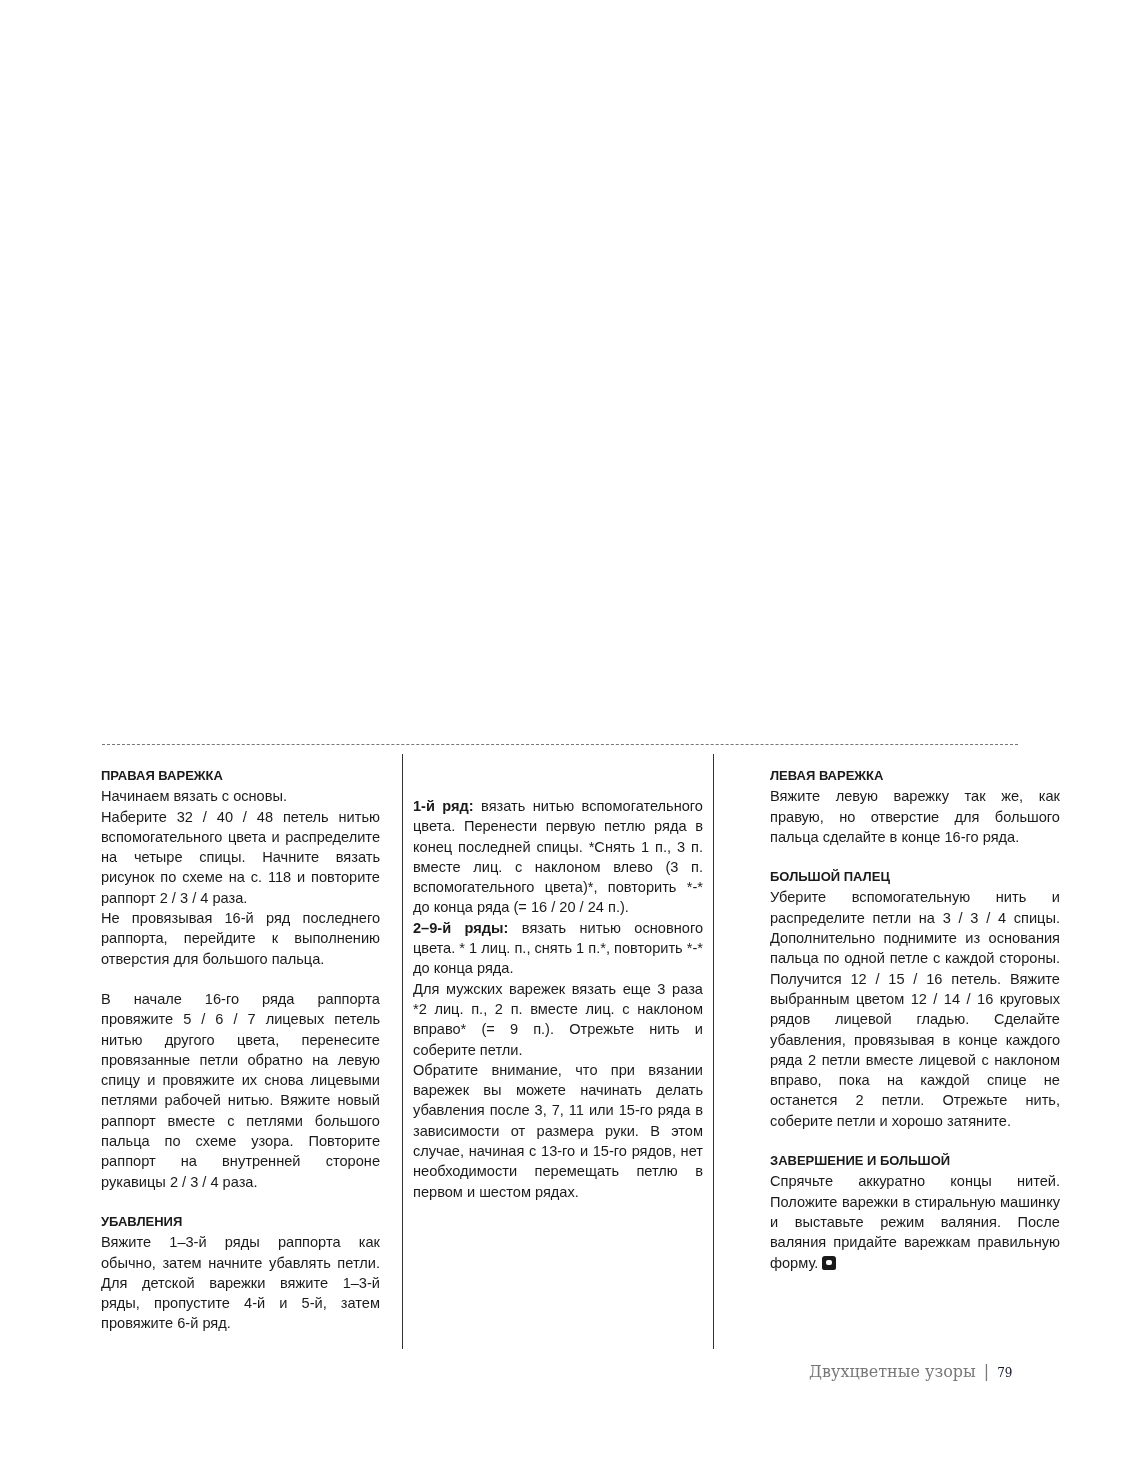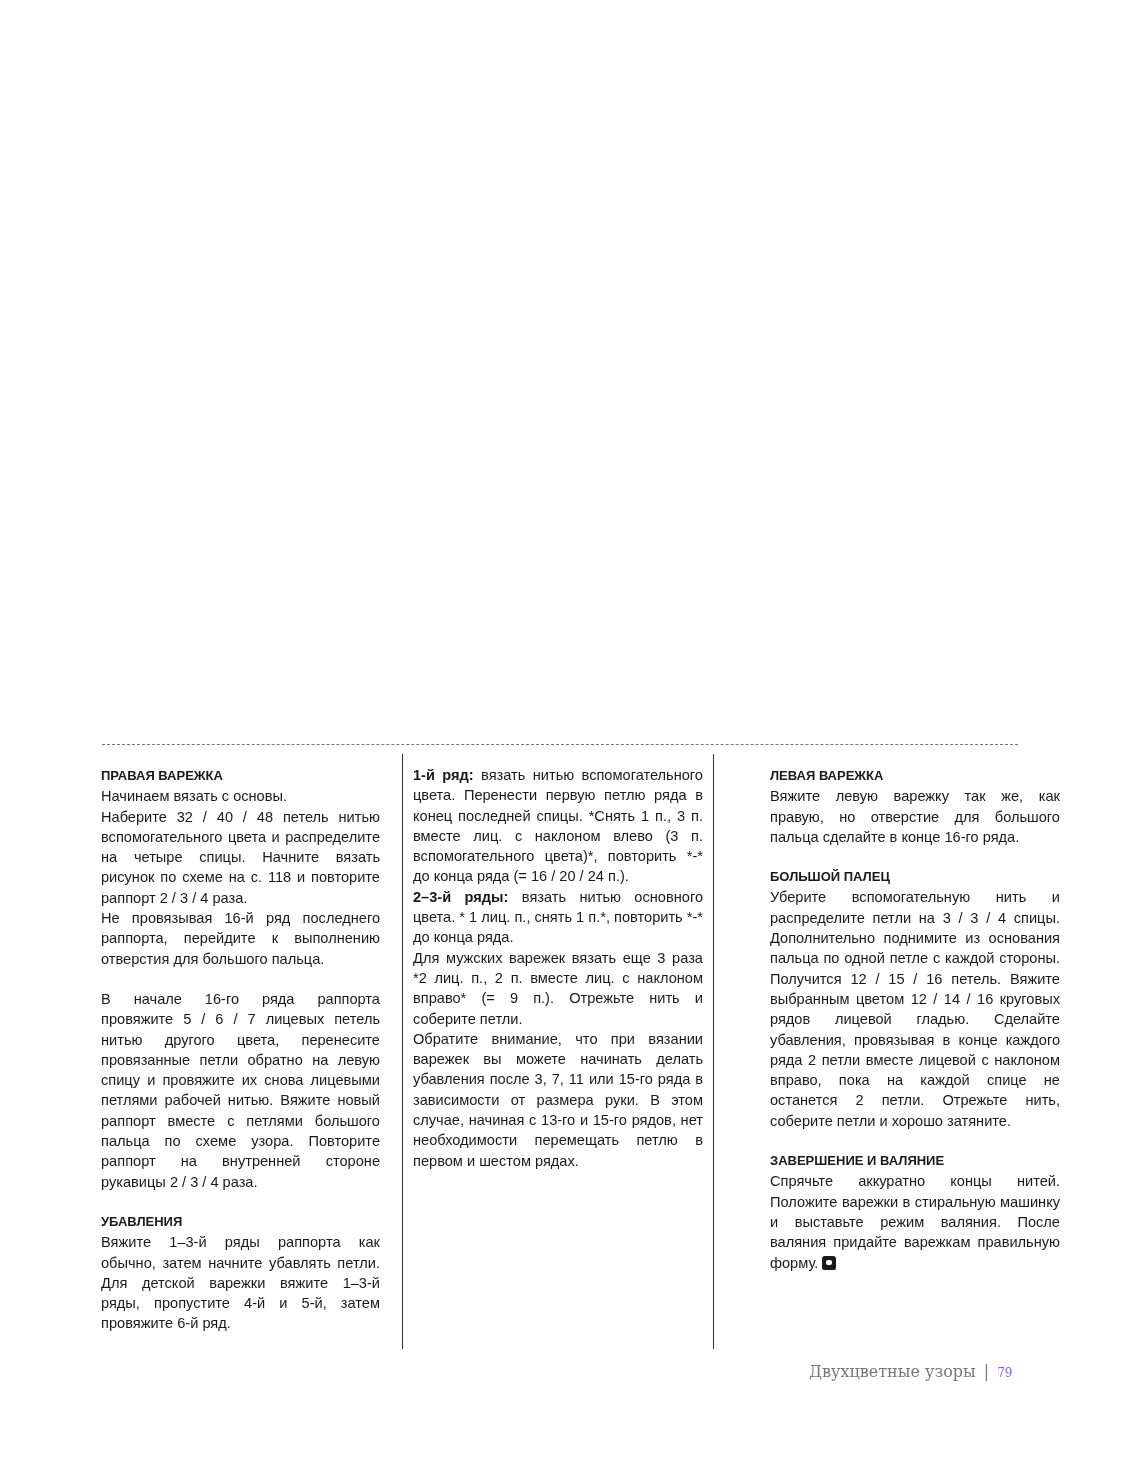--- a/index.html
+++ b/index.html
@@ -5,30 +5,30 @@
     html, body { margin: 0; padding: 0; background: #ffffff; }
     body { width: 1122px; height: 1476px; position: relative; overflow: hidden;
       font-family: "Liberation Sans", "DejaVu Sans", sans-serif; color: #1a1a1a; }
     .divider { position: absolute; left: 102px; top: 744px; width: 916px; height: 0;
       border-top: 1px dashed #777; }
     .col { position: absolute; top: 766px; font-size: 14.6px; line-height: 20.3px; }
     .col p { margin: 0; text-align: justify; }
     .col h3 { margin: 0; font-size: 13px; font-weight: bold; line-height: 20.3px; letter-spacing: 0; }
     .gap { height: 20px; }
     #col1 { left: 101px; width: 279px; }
-    #col2 { left: 413px; width: 290px; top: 765px; }
+    #col2 { left: 413px; width: 290px; top: 796px; }
     #col3 { left: 770px; width: 290px; }
     .vline { position: absolute; width: 1px; background: #333; }
     #vline1 { left: 402px; top: 754px; height: 595px; }
     #vline2 { left: 713px; top: 754px; height: 595px; }
     .b { font-weight: bold; }
     .footer { position: absolute; left: 809px; top: 1362px; font-family: "DejaVu Serif", "Liberation Serif", serif;
       color: #777; font-size: 16px; white-space: nowrap; }
     .footer .sep { margin: 0 8px; color: #777; }
-    .footer .num { font-size: 12px; color: #8b5cf6; }
+    .footer .num { font-size: 12px; color: #0f172a; }
     .end-icon { display: inline-block; width: 14px; height: 14px; background: #1a1a1a; border-radius: 3px 3px 2px 2px;
       vertical-align: -2px; margin-left: 4px; position: relative; }
     .end-icon::after { content: ""; position: absolute; left: 4px; top: 4px; width: 6px; height: 5px; background: #fff; border-radius: 2px; }
   </style>
 </head>
 <body>
 
 <div class="divider"></div>
 
 <div class="col" id="col1">
@@ -40,33 +40,33 @@
   <p>В начале 16-го ряда раппорта провяжите 5 / 6 / 7 лицевых петель нитью другого цвета, перенесите провязанные петли обратно на левую спицу и провяжите их снова лицевыми петлями рабочей нитью. Вяжите новый раппорт вместе с петлями большого пальца по схеме узора. Повторите раппорт на внутренней стороне рукавицы 2 / 3 / 4 раза.</p>
   <div class="gap"></div>
   <h3>УБАВЛЕНИЯ</h3>
   <p>Вяжите 1–3-й ряды раппорта как обычно, затем начните убавлять петли. Для детской варежки вяжите 1–3-й ряды, пропустите 4-й и 5-й, затем провяжите 6-й ряд.</p>
 </div>
 
 <div class="vline" id="vline1"></div>
 
 <div class="col" id="col2">
   <p><span class="b">1-й ряд:</span><span> вязать нитью вспомогательного цвета. Перенести первую петлю ряда в конец последней спицы. *Снять 1 п., 3 п. вместе лиц. с наклоном влево (3 п. вспомогательного цвета)*, повторить *-* до конца ряда (= 16 / 20 / 24 п.).</span></p>
-  <p><span class="b">2–3-й ряды:</span><span> вязать нитью основного цвета. * 1 лиц. п., снять 1 п.*, повторить *-* до конца ряда.</span></p>
+  <p><span class="b">2–9-й ряды:</span><span> вязать нитью основного цвета. * 1 лиц. п., снять 1 п.*, повторить *-* до конца ряда.</span></p>
   <p>Для мужских варежек вязать еще 3 раза *2 лиц. п., 2 п. вместе лиц. с наклоном вправо* (= 9 п.). Отрежьте нить и соберите петли.</p>
   <p>Обратите внимание, что при вязании варежек вы можете начинать делать убавления после 3, 7, 11 или 15-го ряда в зависимости от размера руки. В этом случае, начиная с 13-го и 15-го рядов, нет необходимости перемещать петлю в первом и шестом рядах.</p>
 </div>
 
 <div class="vline" id="vline2"></div>
 
 <div class="col" id="col3">
   <h3>ЛЕВАЯ ВАРЕЖКА</h3>
   <p>Вяжите левую варежку так же, как правую, но отверстие для большого пальца сделайте в конце 16-го ряда.</p>
   <div class="gap"></div>
   <h3>БОЛЬШОЙ ПАЛЕЦ</h3>
   <p>Уберите вспомогательную нить и распределите петли на 3 / 3 / 4 спицы. Дополнительно поднимите из основания пальца по одной петле с каждой стороны. Получится 12 / 15 / 16 петель. Вяжите выбранным цветом 12 / 14 / 16 круговых рядов лицевой гладью. Сделайте убавления, провязывая в конце каждого ряда 2 петли вместе лицевой с наклоном вправо, пока на каждой спице не останется 2 петли. Отрежьте нить, соберите петли и хорошо затяните.</p>
   <div class="gap"></div>
-  <h3>ЗАВЕРШЕНИЕ И ВАЛЯНИЕ</h3>
+  <h3>ЗАВЕРШЕНИЕ И БОЛЬШОЙ</h3>
   <p><span>Спрячьте аккуратно концы нитей. Положите варежки в стиральную машинку и выставьте режим валяния. После валяния придайте варежкам правильную форму.</span><span class="end-icon"></span></p>
 </div>
 
 <div class="footer">
   <span>Двухцветные узоры</span><span class="sep">|</span><span class="num">79</span>
 </div>
 
 </body></html>

